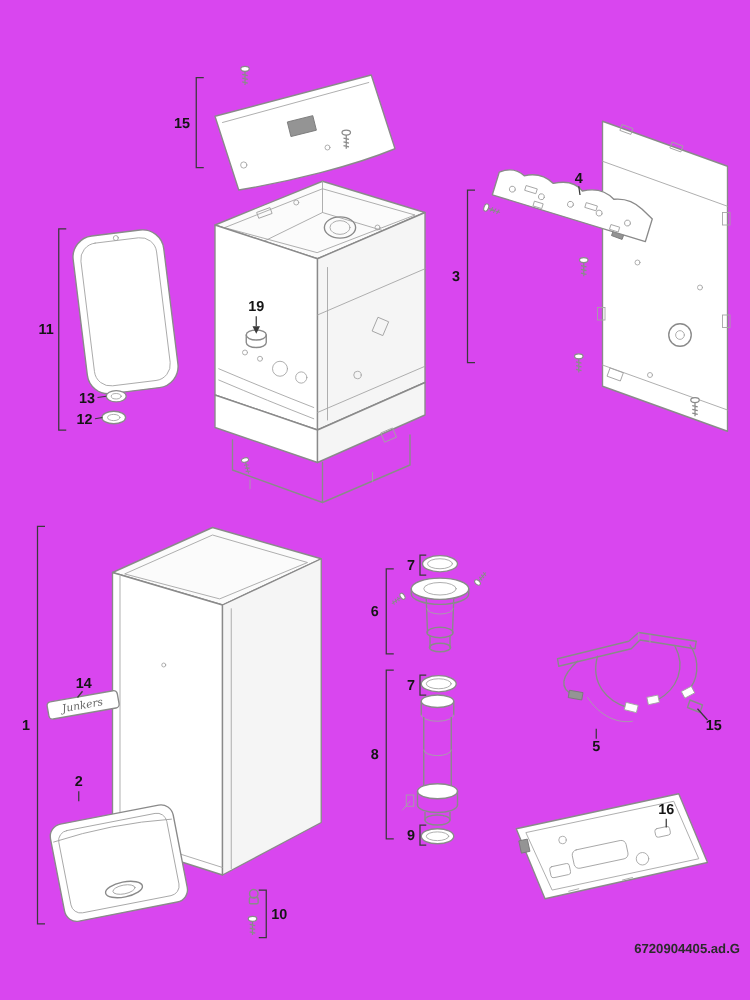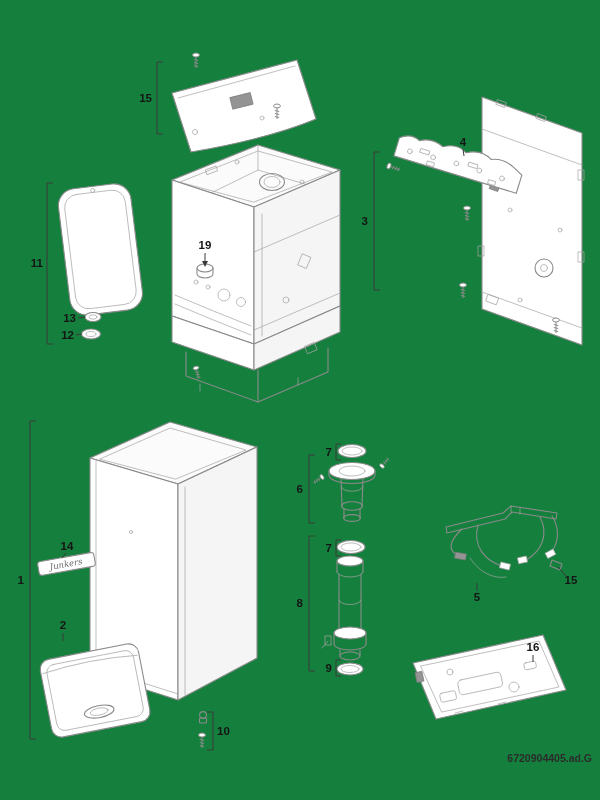--- a/index.html
+++ b/index.html
@@ -1,17 +1,17 @@
 <!DOCTYPE html>
 <html><head>
 <meta charset="utf-8">
 <style>
   *{box-sizing:border-box}
   html,body{margin:0;padding:0;background:#ffffff}
-  .stage{width:600px;height:800px;background:#15803d;position:relative;overflow:hidden;
+  .stage{width:600px;height:800px;background:#d946ef;position:relative;overflow:hidden;
          font-family:"Liberation Sans",sans-serif}
   svg{display:block}
   .ln{fill:none;stroke:#8a8a8a;stroke-width:1.1;stroke-linecap:round;stroke-linejoin:round}
   .lnf{fill:#ffffff;stroke:#8a8a8a;stroke-width:1.1;stroke-linejoin:round}
   .lnfs{fill:#f5f5f5;stroke:#8a8a8a;stroke-width:1.1;stroke-linejoin:round}
   .lnft{fill:#fbfbfb;stroke:#8a8a8a;stroke-width:1.1;stroke-linejoin:round}
   .thin{fill:none;stroke:#a3a3a3;stroke-width:0.7;stroke-linecap:round}
   .thinf{fill:#ffffff;stroke:#a3a3a3;stroke-width:0.7}
   .dark{fill:#949494;stroke:#7a7a7a;stroke-width:0.7}
   .scr{fill:none;stroke:#8a8a8a;stroke-width:1}

